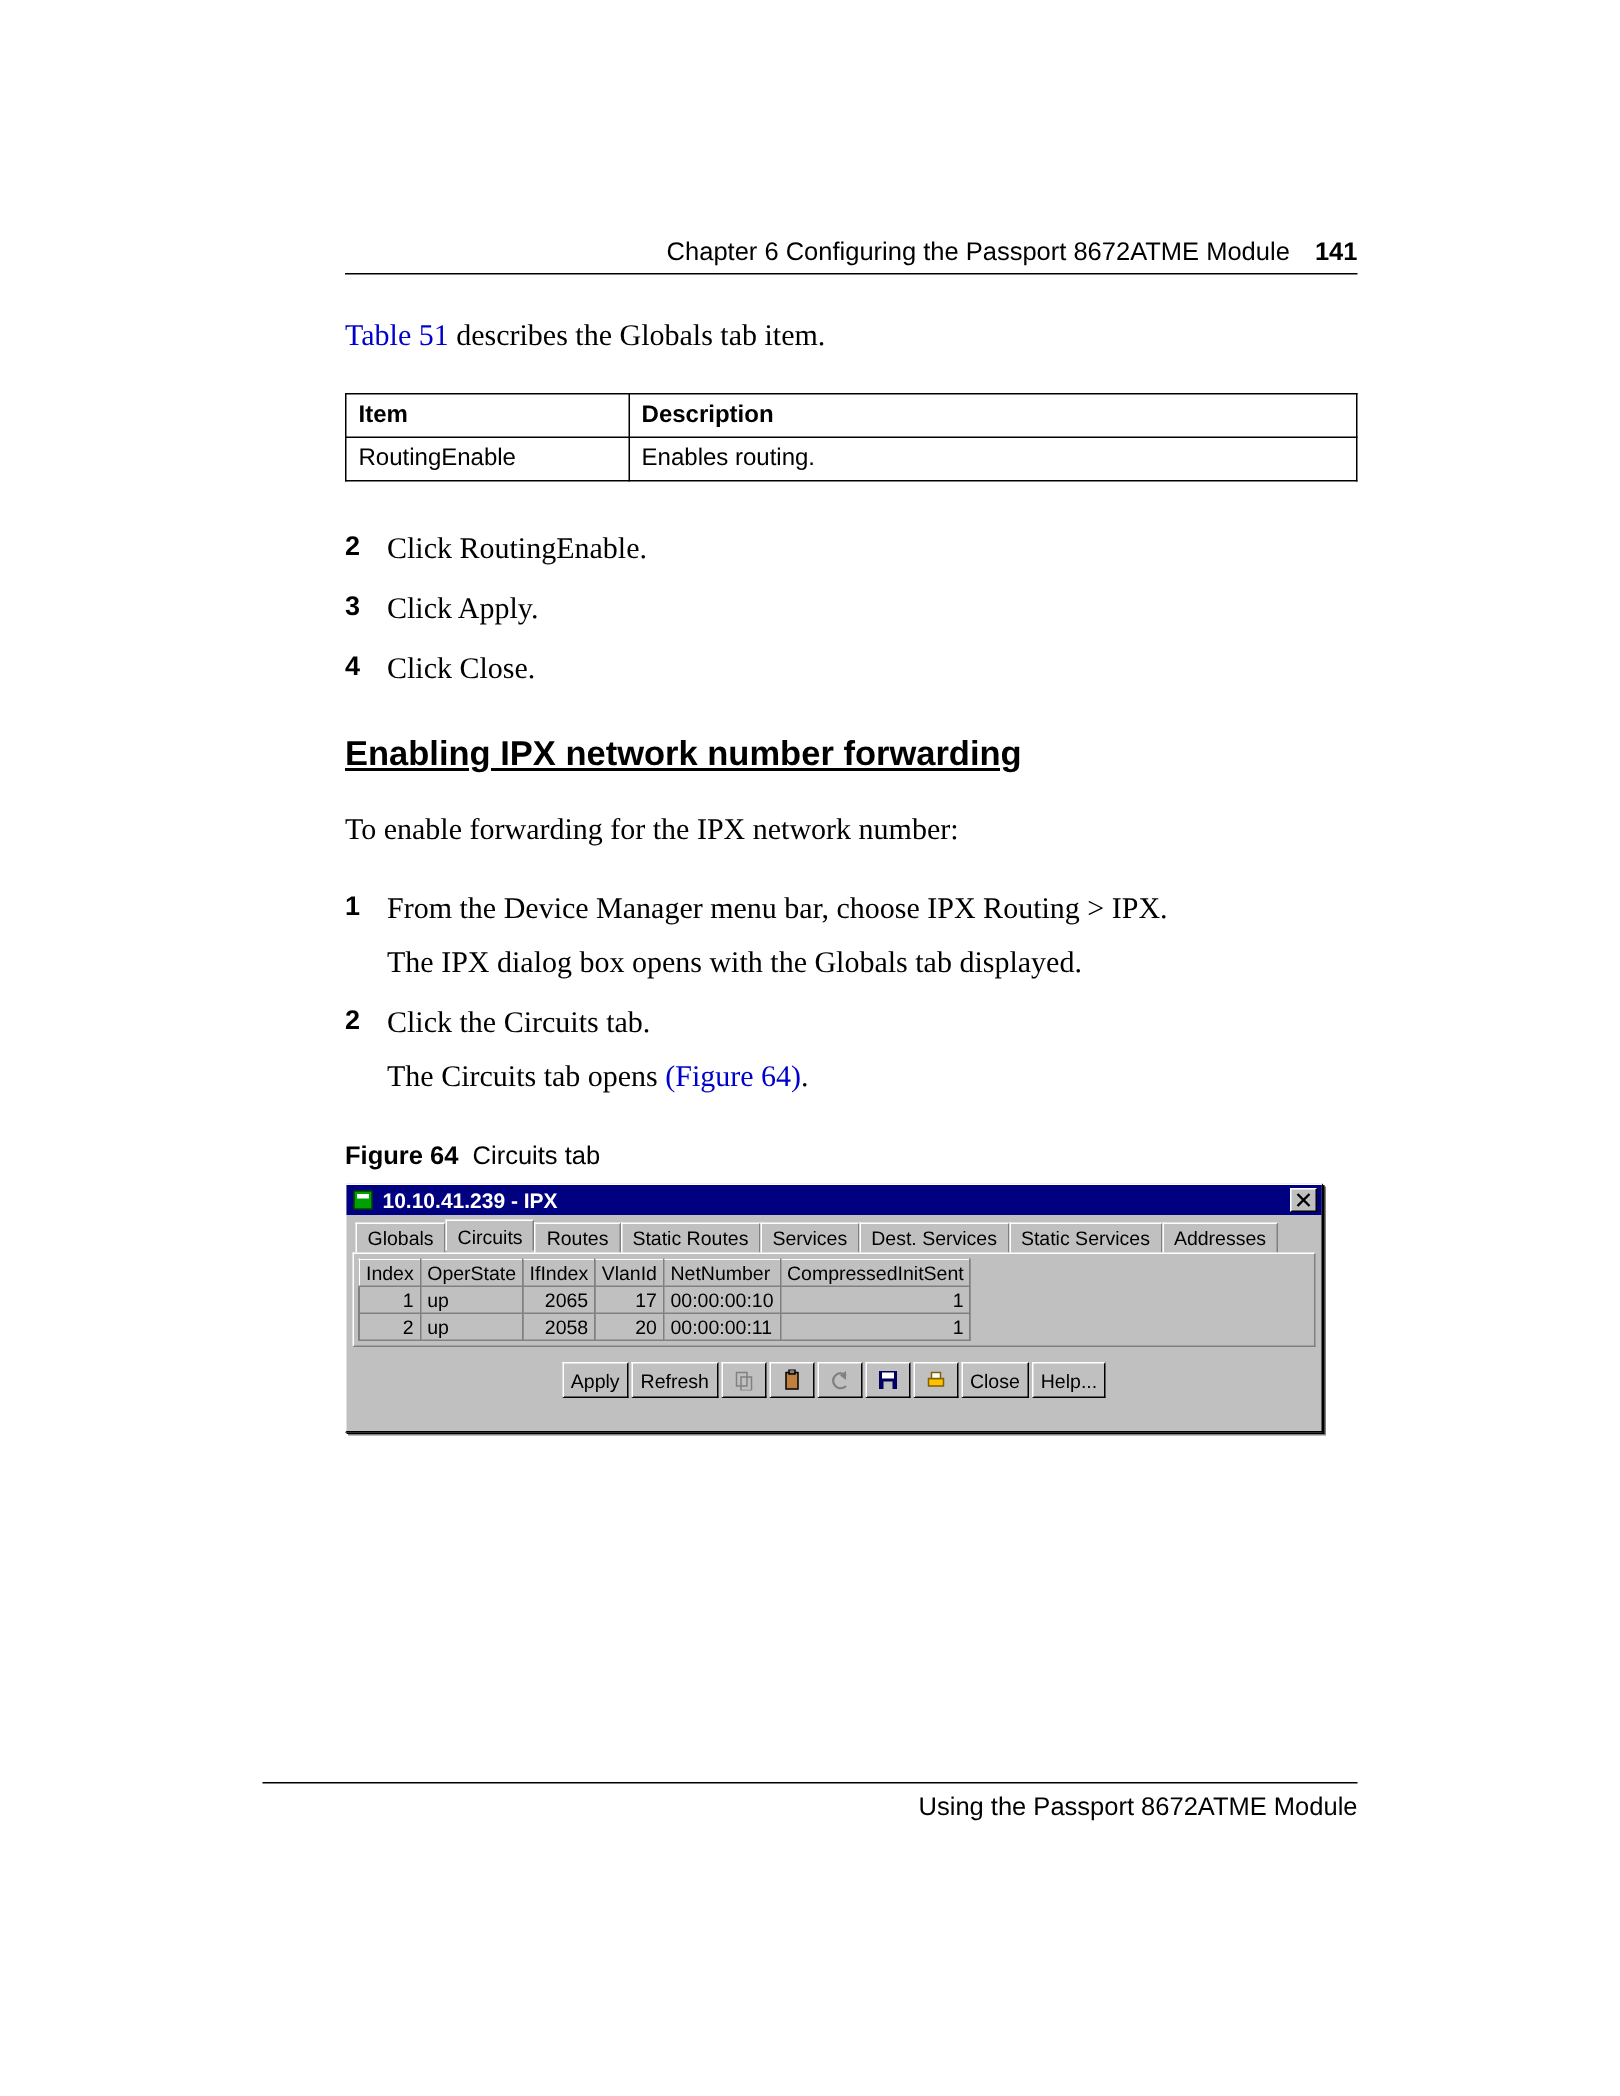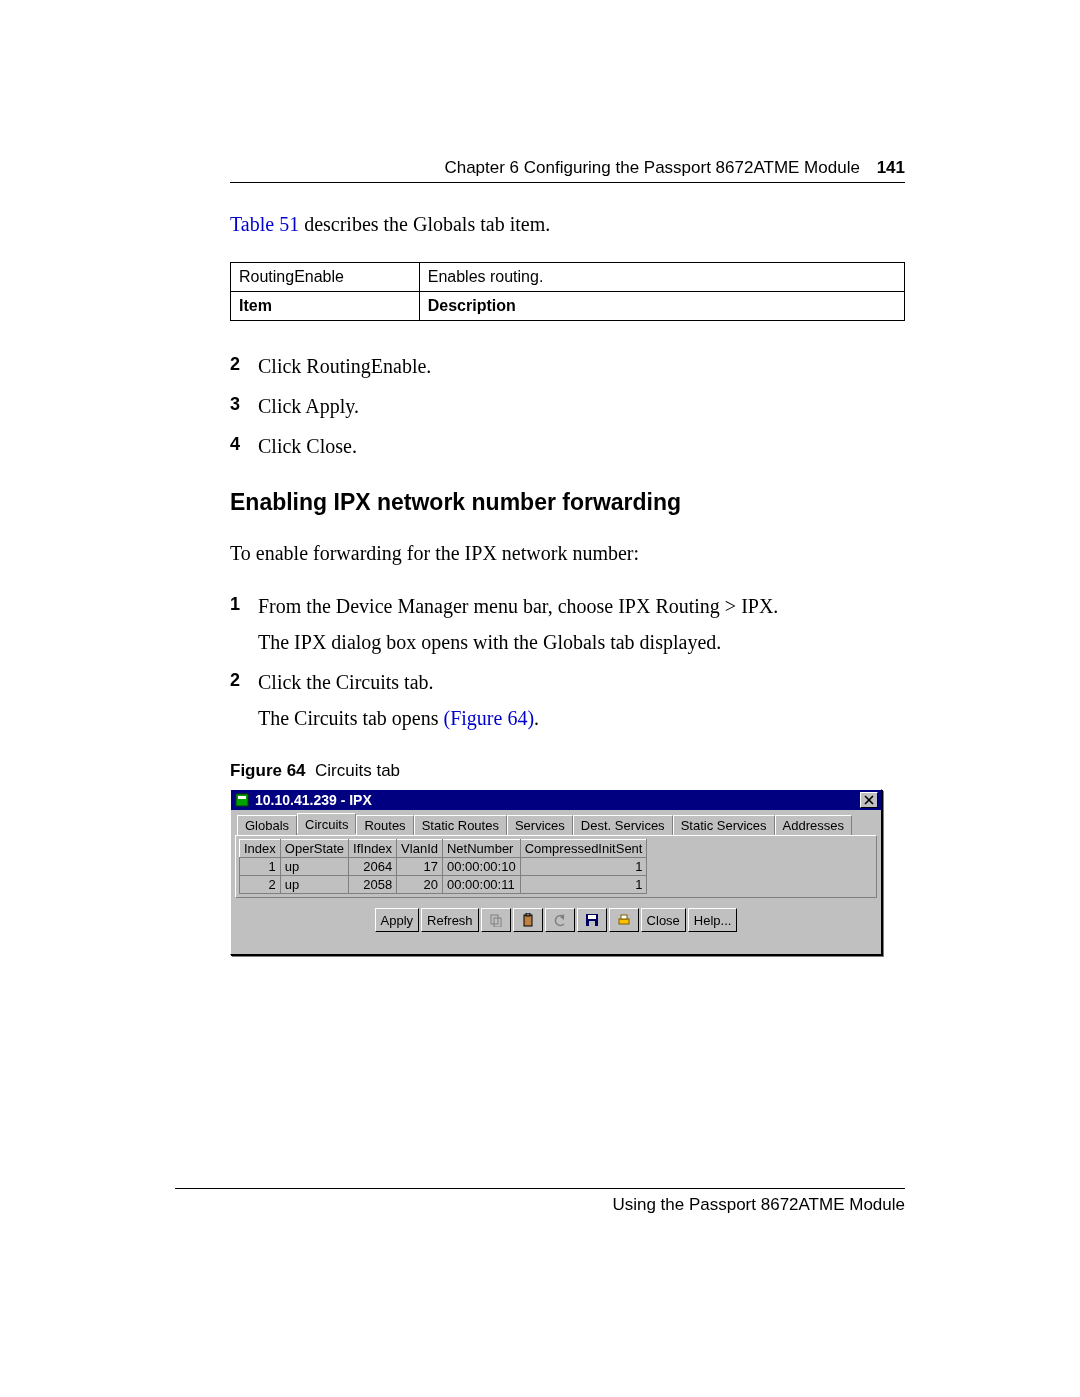--- a/index.html
+++ b/index.html
@@ -69,20 +69,21 @@
     flex: 0 0 28px;
   }
   ol.steps > li > .body { flex: 1; }
   ol.steps .sub { margin-top: 6px; }
 
   h2.section {
     font-family: Arial, Helvetica, sans-serif;
     font-size: 23px;
     font-weight: bold;
     margin: 18px 0 24px 0;
+    text-decoration: underline;
   }
 
   
   .dialog-wrap { margin-top: 8px; margin-bottom: 40px; }
   .dialog {
     width: 650px;
     background: #c0c0c0;
     font-family: "MS Sans Serif", Tahoma, Arial, sans-serif;
     font-size: 13px;
     box-shadow: 1px 1px 0 #000, 2px 2px 0 #808080;
@@ -208,26 +209,26 @@
     <span class="page-num">141</span>
   </div>
 
   <p class="para">
     <span class="link">Table 51</span><span> describes the Globals tab item.</span>
   </p>
 
   <table class="info">
     <tbody>
         <tr>
+      <th>Item</th>
+      <th>Description</th>
+    </tr>
+    <tr>
       <td>RoutingEnable</td>
       <td>Enables routing.</td>
-    </tr>
-    <tr>
-      <th>Item</th>
-      <th>Description</th>
     </tr>
   </tbody>
     </table>
 
   <ol class="steps">
     <li>
       <span class="num">2</span>
       <span class="body">Click RoutingEnable.</span>
     </li>
     <li>
@@ -302,21 +303,21 @@
               <th>Index</th>
               <th>OperState</th>
               <th>IfIndex</th>
               <th>VlanId</th>
               <th>NetNumber</th>
               <th>CompressedInitSent</th>
             </tr>
             <tr>
               <td class="r">1</td>
               <td>up</td>
-              <td class="r">2064</td>
+              <td class="r">2065</td>
               <td class="r">17</td>
               <td>00:00:00:10</td>
               <td class="r">1</td>
             </tr>
             <tr>
               <td class="r">2</td>
               <td>up</td>
               <td class="r">2058</td>
               <td class="r">20</td>
               <td>00:00:00:11</td>

